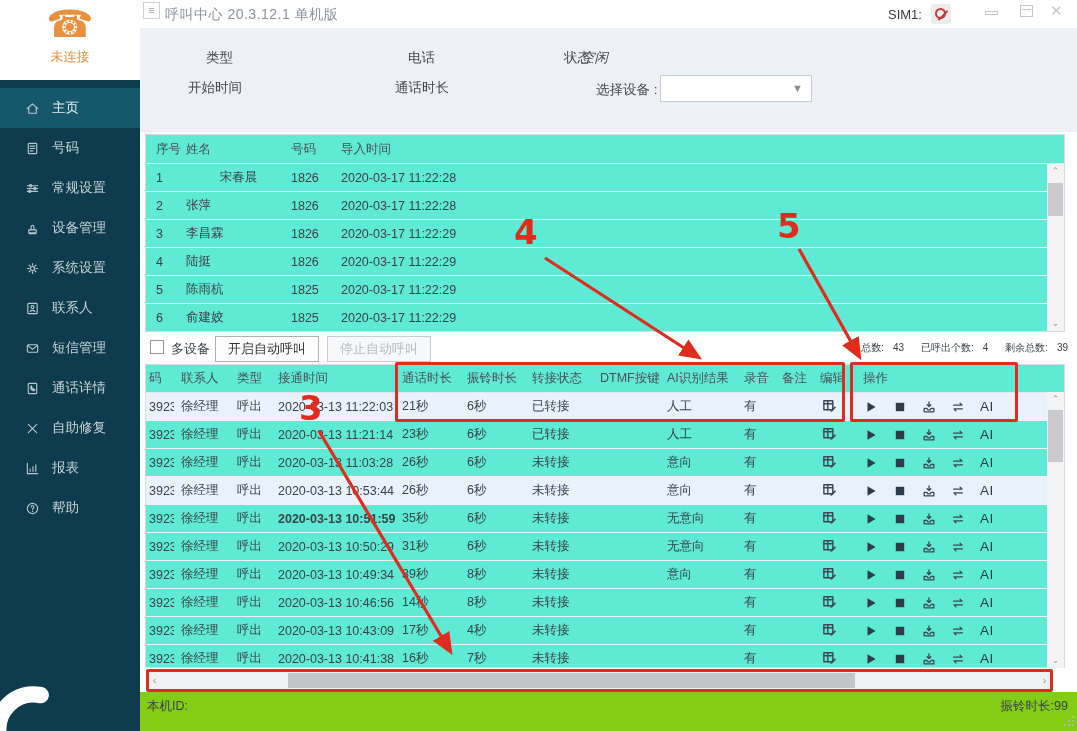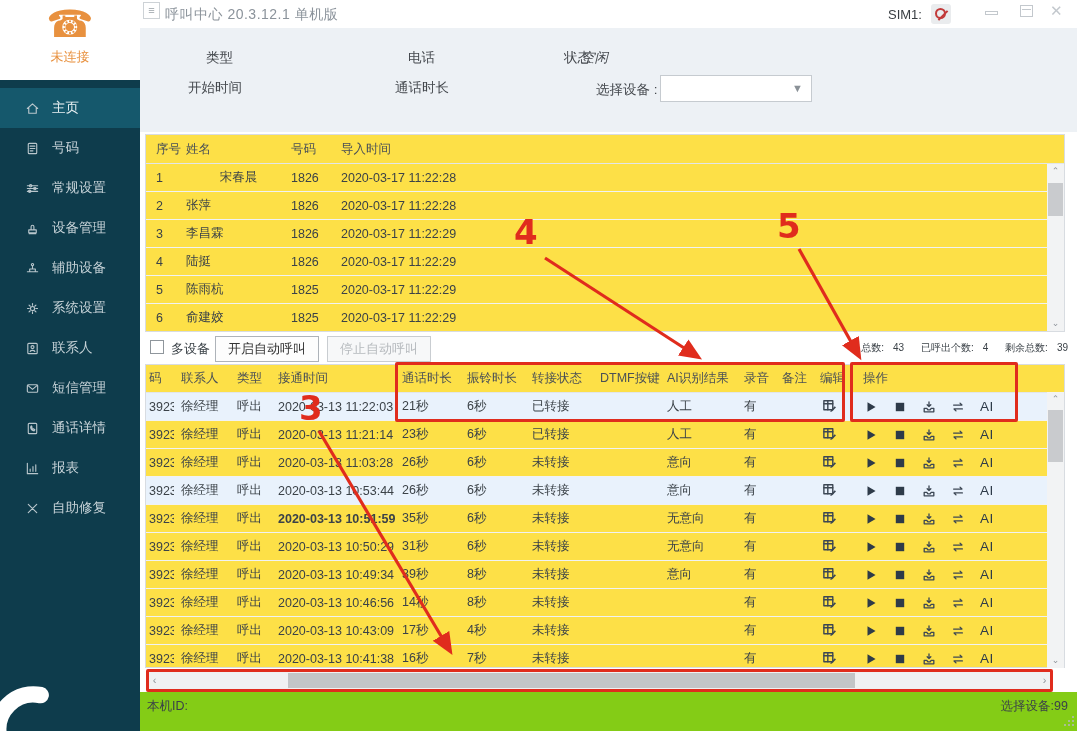--- a/index.html
+++ b/index.html
@@ -38,21 +38,21 @@
   .wb-max{left:880px;top:5px;width:13px;height:12px;border:1px solid #c3c8cd;}
   .wb-max::after{content:"";position:absolute;left:1px;top:1px;right:1px;height:2px;border-bottom:1px solid #c3c8cd;}
   .wb-close{left:910px;top:3px;font-size:15px;font-weight:bold;line-height:16px;}
   
   .filters{position:absolute;left:140px;top:28px;width:937px;height:104px;background:var(--panel);font-size:13.5px;color:#45494e;}
   .fl{position:absolute;white-space:nowrap;}
   .combo{position:absolute;left:520px;top:47px;width:152px;height:27px;background:#fff;border:1px solid #c6cbd0;cursor:pointer;}
   .combo .val{position:absolute;left:6px;top:5px;font-size:12.5px;color:#3b4248;}
   .combo .arr{position:absolute;right:8px;top:6px;color:#8a9197;font-size:11px;}
   
-  .tbl{position:absolute;background:#fde047;border:1px solid #d8dce1;overflow:hidden;}
+  .tbl{position:absolute;background:#5eead4;border:1px solid #d8dce1;overflow:hidden;}
   .t-up{left:145px;top:134px;width:920px;height:198px;}
   .t-low{left:145px;top:364px;width:920px;height:304px;}
   .trow{display:flex;align-items:center;height:28px;border-bottom:1px solid #f0f2f4;font-size:12.5px;color:#3b4248;}
   .thead .trow{height:29px;border-bottom:1px solid #e2e6ea;color:#4a5056;}
   .t-low .thead .trow{height:28px;}
   .trow.hl{background:var(--hl);}
   .c{overflow:hidden;white-space:nowrap;flex:0 0 auto;}
   .ops{display:flex;align-items:center;gap:13px;padding-left:10px;flex:1 1 auto;}
   .op{width:16px;height:16px;display:inline-flex;align-items:center;justify-content:center;cursor:pointer;}
   .op svg{width:14px;height:14px;}
@@ -130,29 +130,20 @@
           <span class="mic">
             <svg viewBox="0 0 16 16">
               <path stroke="#b9c6cc" fill="none" stroke-width="1.2" stroke-linejoin="round" stroke-linecap="round" d="M4.5 13.5h7M4 9.5h8v3H4zM6.5 9.5V6a1.5 1.5 0 013 0v3.5"></path>
             </svg>
           </span>
           <span>设备管理</span>
         </div>
         <div class="mi">
           <span class="mic">
             <svg viewBox="0 0 16 16">
-              <path stroke="#b9c6cc" fill="none" stroke-width="1.2" stroke-linejoin="round" stroke-linecap="round" d="M2.5 11.5h11M5 11.5V8.5h6v3M8 8.5V5"></path>
-              <circle stroke="#b9c6cc" fill="none" stroke-width="1.2" stroke-linejoin="round" stroke-linecap="round" cx="8" cy="3.8" r="1.2"></circle>
-            </svg>
-          </span>
-          <span>辅助设备</span>
-        </div>
-        <div class="mi">
-          <span class="mic">
-            <svg viewBox="0 0 16 16">
               <circle stroke="#b9c6cc" fill="none" stroke-width="1.2" stroke-linejoin="round" stroke-linecap="round" cx="8" cy="8" r="2.2"></circle>
               <path stroke="#b9c6cc" fill="none" stroke-width="1.2" stroke-linejoin="round" stroke-linecap="round" d="M8 2.7v1.8M8 11.5v1.8M2.7 8h1.8M11.5 8h1.8M4.3 4.3l1.3 1.3M10.4 10.4l1.3 1.3M11.7 4.3l-1.3 1.3M5.6 10.4l-1.3 1.3"></path>
             </svg>
           </span>
           <span>系统设置</span>
         </div>
         <div class="mi">
           <span class="mic">
             <svg viewBox="0 0 16 16">
               <rect stroke="#b9c6cc" fill="none" stroke-width="1.2" stroke-linejoin="round" stroke-linecap="round" x="3" y="2.5" width="10" height="11" rx="1"></rect>
@@ -176,33 +167,43 @@
             <svg viewBox="0 0 16 16">
               <rect stroke="#b9c6cc" fill="none" stroke-width="1.2" stroke-linejoin="round" stroke-linecap="round" x="3.5" y="2.5" width="9" height="11" rx="1"></rect>
               <path stroke="#b9c6cc" fill="none" stroke-width="1.2" stroke-linejoin="round" stroke-linecap="round" d="M6 6.5c.3 2.4 1.4 3.6 3.8 4l.7-1.3-1.4-.9-.6.5c-.7-.5-1.1-.9-1.4-1.7l.5-.5-.8-1.4z"></path>
             </svg>
           </span>
           <span>通话详情</span>
         </div>
         <div class="mi">
           <span class="mic">
             <svg viewBox="0 0 16 16">
+              <path stroke="#b9c6cc" fill="none" stroke-width="1.2" stroke-linejoin="round" stroke-linecap="round" d="M3.5 3.5l9 9M12.5 3.5l-9 9"></path>
+            </svg>
+          </span>
+          <span>自助修复</span>
+        </div>
+        <div class="mi">
+          <span class="mic">
+            <svg viewBox="0 0 16 16">
               <path stroke="#b9c6cc" fill="none" stroke-width="1.2" stroke-linejoin="round" stroke-linecap="round" d="M2.5 2.5v11h11"></path>
               <path stroke="#b9c6cc" fill="none" stroke-width="1.2" stroke-linejoin="round" stroke-linecap="round" d="M5.5 11V8.5M8.5 11V6M11.5 11V4"></path>
             </svg>
           </span>
           <span>报表</span>
         </div>
         <div class="mi">
           <span class="mic">
             <svg viewBox="0 0 16 16">
-              <path stroke="#b9c6cc" fill="none" stroke-width="1.2" stroke-linejoin="round" stroke-linecap="round" d="M3.5 3.5l9 9M12.5 3.5l-9 9"></path>
-            </svg>
-          </span>
-          <span>自助修复</span>
+              <circle stroke="#b9c6cc" fill="none" stroke-width="1.2" stroke-linejoin="round" stroke-linecap="round" cx="8" cy="8" r="5.5"></circle>
+              <path stroke="#b9c6cc" fill="none" stroke-width="1.2" stroke-linejoin="round" stroke-linecap="round" d="M6.5 6.5c0-2.2 3-2.2 3 .1 0 1.1-1.5 1.1-1.5 2.3"></path>
+              <circle cx="8" cy="11" r=".8" fill="#b9c6cc"></circle>
+            </svg>
+          </span>
+          <span>帮助</span>
         </div>
       </div>
     <div class="corner-phone">
       <svg width="70" height="70" viewBox="0 0 64 64">
         <path d="M50 12 A32 32 0 0 0 12 50" stroke="#fff" stroke-width="15" fill="none" stroke-linecap="round"></path>
       </svg>
     </div>
   </div>
 
   <div class="titlebar">
@@ -785,21 +786,21 @@
   <div class="hstrip">
     <div class="hscroll">
       <div class="hbtn" style="left:0;">‹</div>
       <div class="hthumb"></div>
       <div class="hbtn" style="right:0;">›</div>
     </div>
   </div>
 
   <div class="statusbar">
     <span class="sb-l">本机ID:</span>
-    <span class="sb-r">选择设备:99</span>
+    <span class="sb-r">振铃时长:99</span>
     <span class="grip">
       <svg width="11" height="11" viewBox="0 0 11 11">
         <g fill="#b5bac0">
             <circle cx="9" cy="2" r="1"></circle>
             <circle cx="9" cy="6" r="1"></circle>
             <circle cx="9" cy="10" r="1"></circle>
             <circle cx="5" cy="6" r="1"></circle>
             <circle cx="5" cy="10" r="1"></circle>
             <circle cx="1" cy="10" r="1"></circle>
           </g>

